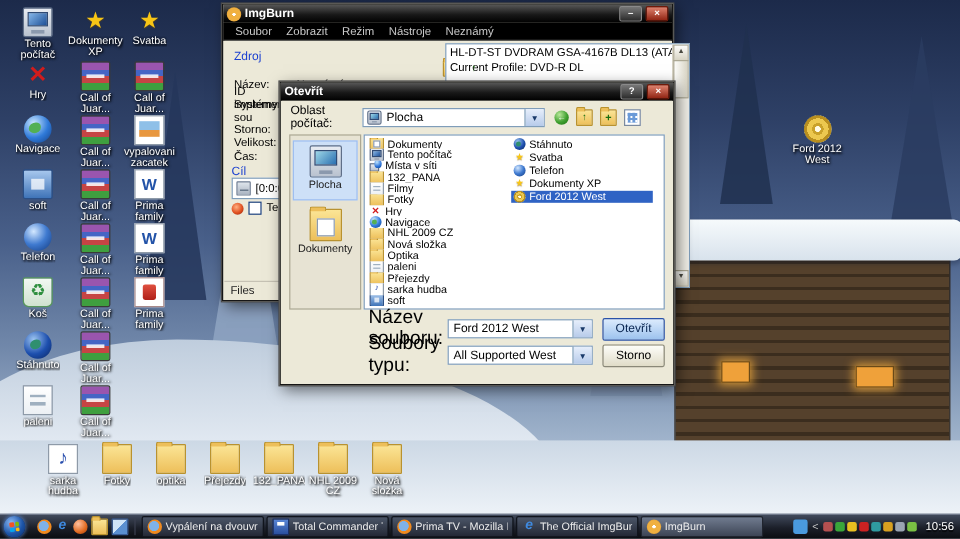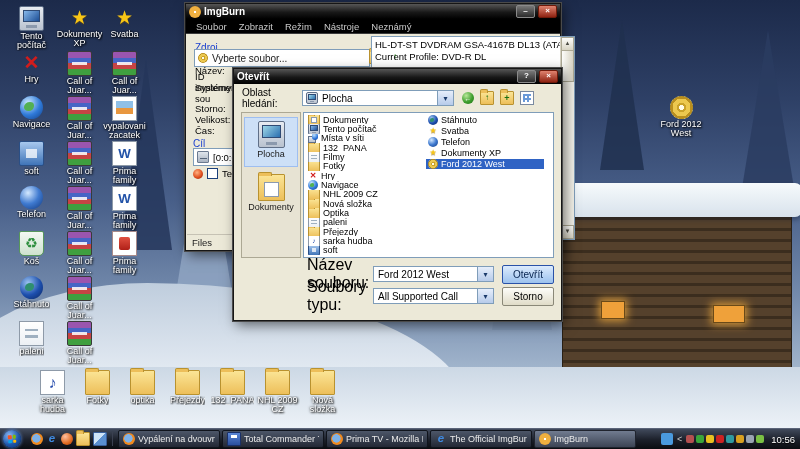--- a/index.html
+++ b/index.html
@@ -375,24 +375,20 @@
     </div>
     <div id="menu-bar">
         <span class="menu-item">Soubor</span>
         <span class="menu-item">Zobrazit</span>
         <span class="menu-item">Režim</span>
         <span class="menu-item">Nástroje</span>
         <span class="menu-item">Neznámý</span>
       </div>
     <div id="imgburn-client">
       <div id="zdroj-label" class="group-label">Zdroj</div>
-      <div id="source-input">
-        <span class="ic ic-disc small"></span>
-        <span>Vyberte soubor...</span>
-      </div>
       <span id="browse-file" class="browse-btn">
           <span class="ic ic-folder tiny"></span>
         </span>
       <span id="browse-folder" class="browse-btn">
           <span class="ic ic-up tiny"></span>
         </span>
       <div id="device-list">
         <div class="scroll-v">
           <span class="scroll-arrow sa-up">▲</span>
           <span class="scroll-thumb"></span>
@@ -451,21 +447,21 @@
   </div>
 
   <div id="open-dialog" class="window">
     <div class="titlebar">
       <span class="t-title">Otevřít</span>
       <span class="cap-btn">?</span>
       <span class="cap-btn cap-close">×</span>
     </div>
     <div id="dialog-body">
       <div id="lookin-row">
-        <span id="lookin-label">Oblast hledání:</span>
+        <span id="lookin-label">Oblast počítač:</span>
         <div id="lookin-combo">
           <span class="ic ic-desktop small"></span>
           <span>Plocha</span>
           <span class="combo-spacer"></span>
           <span class="combo-btn"></span>
         </div>
         <div id="dlg-toolbar">
             <span class="tb-btn"><span class="ic ic-back tiny"></span></span>
             <span class="tb-btn"><span class="ic ic-up tiny"></span></span>
             <span class="tb-btn"><span class="ic ic-new-folder tiny"></span></span>
@@ -573,21 +569,21 @@
         <div class="dlg-combo">
           <span>Ford 2012 West</span>
           <span class="combo-spacer"></span>
           <span class="combo-btn"></span>
         </div>
         <span class="dlg-btn default">Otevřít</span>
       </div>
       <div id="filetype-row" class="dlg-row">
         <span class="dlg-row-label">Soubory typu:</span>
         <div class="dlg-combo">
-          <span>All Supported Call</span>
+          <span>All Supported West</span>
           <span class="combo-spacer"></span>
           <span class="combo-btn"></span>
         </div>
         <span class="dlg-btn">Storno</span>
       </div>
     </div>
   </div>
 
   <div id="taskbar">
     <div id="start-orb">

